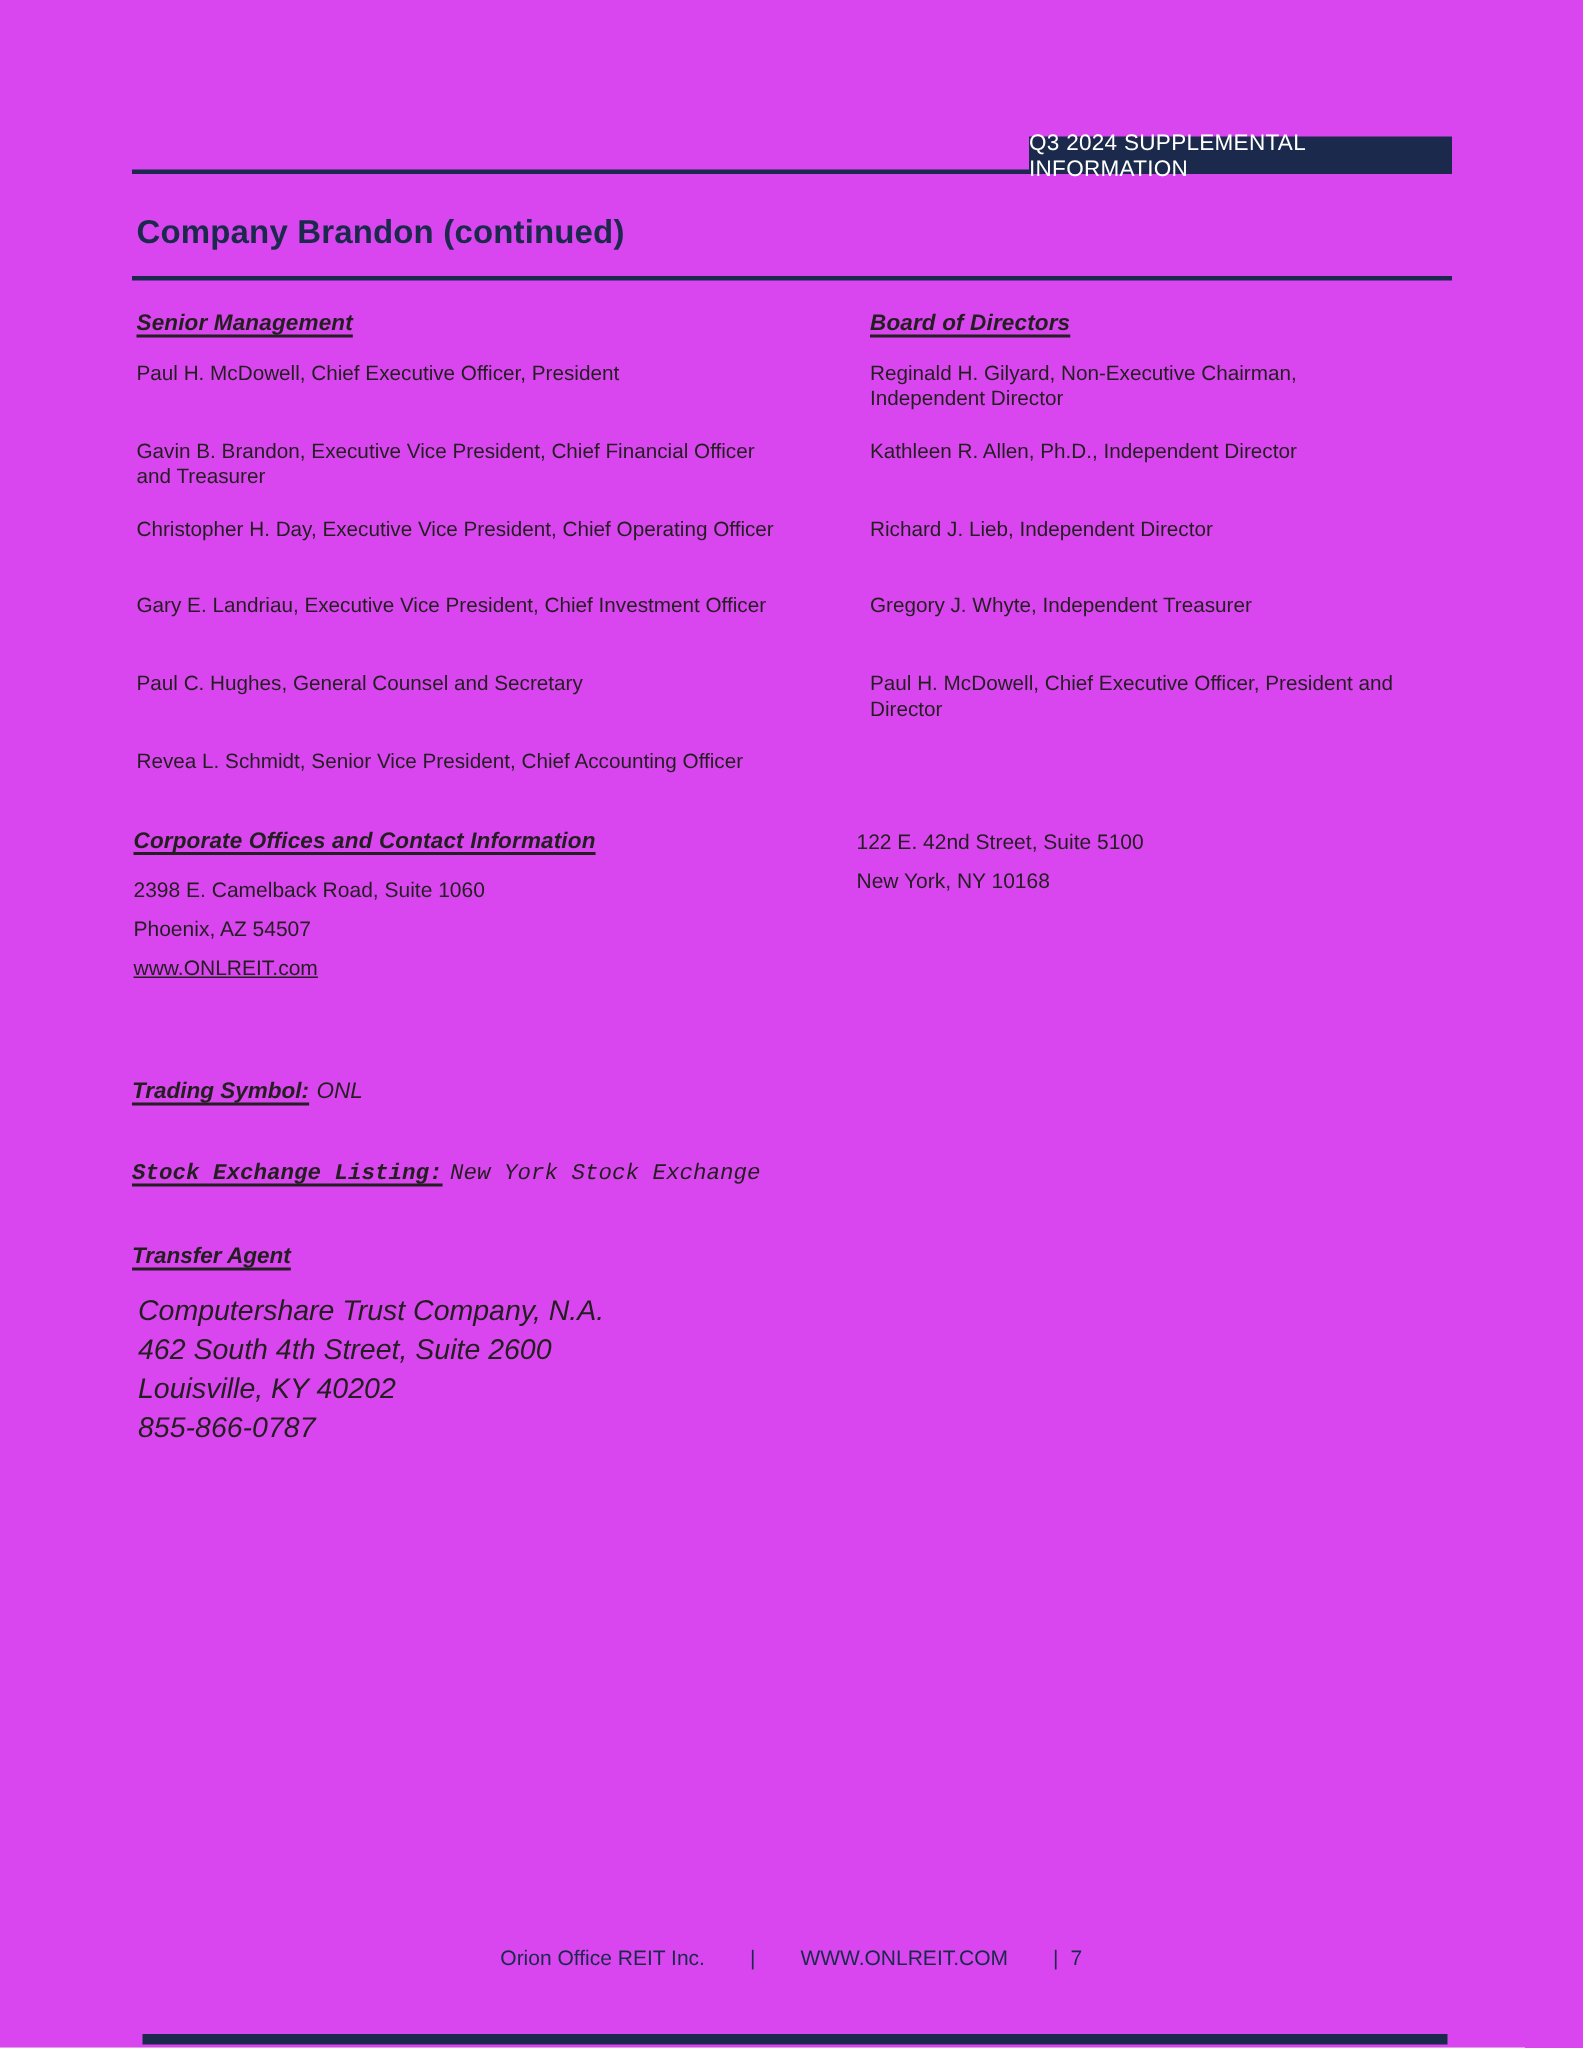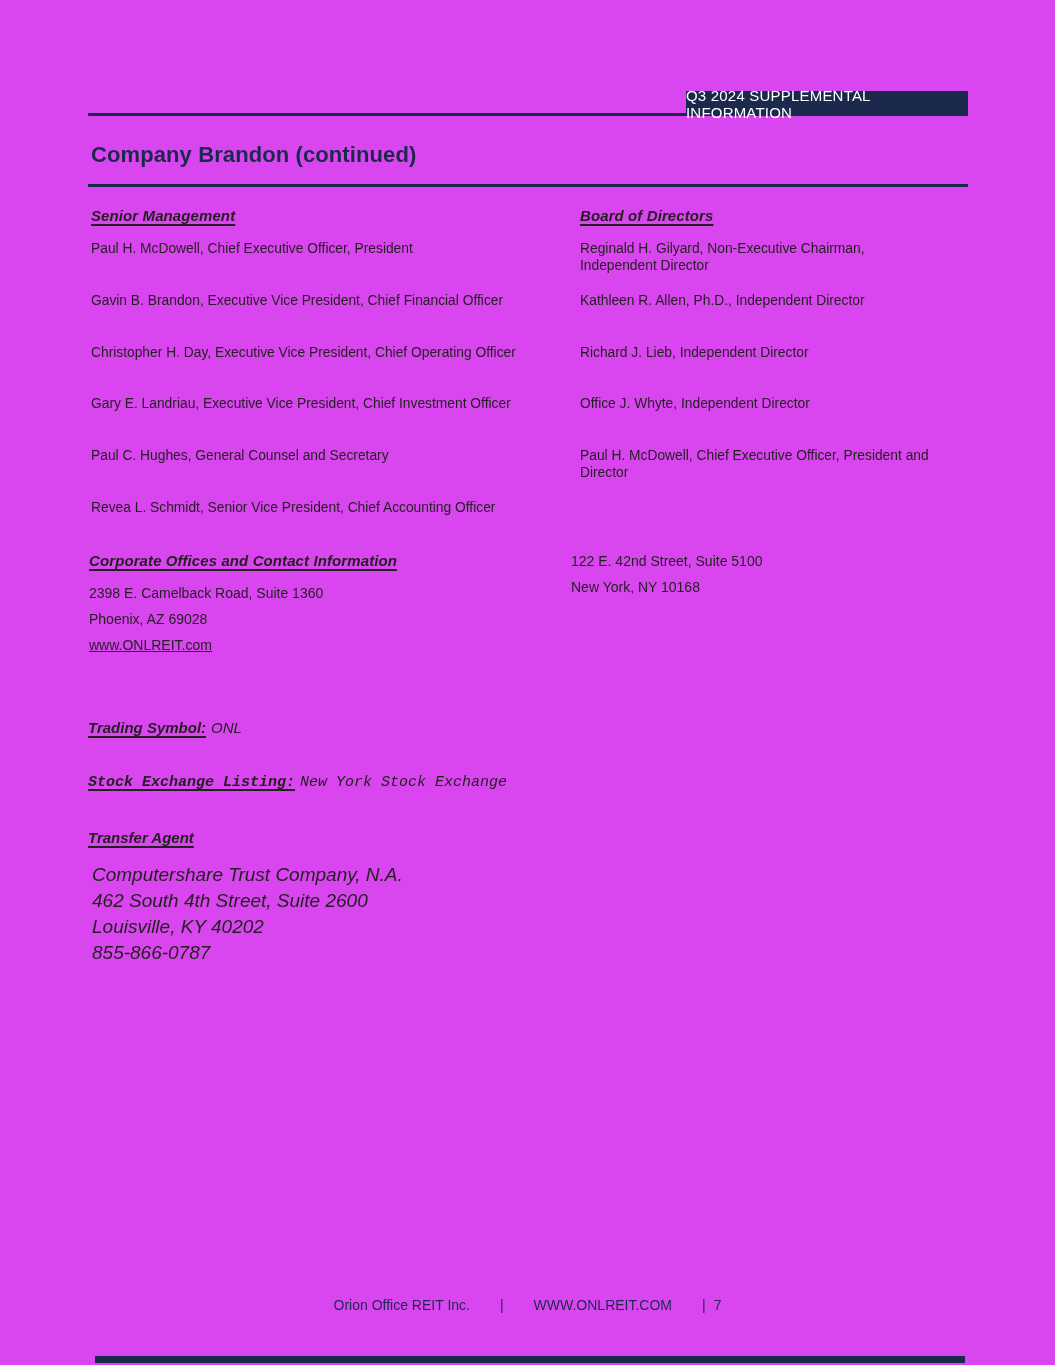--- a/index.html
+++ b/index.html
@@ -68,20 +68,21 @@
   <div class="title-rule"></div>
 
   <div class="col-left">
     <div class="sec-heading">Senior Management</div>
     <div class="entry">
       <div>Paul H. McDowell, Chief Executive Officer, President</div>
       <div></div>
     </div>
     <div class="entry">
       <div>Gavin B. Brandon, Executive Vice President, Chief Financial Officer</div>
+      <div>and Treasurer</div>
     </div>
     <div class="entry">
       <div>Christopher H. Day, Executive Vice President, Chief Operating Officer</div>
       <div></div>
     </div>
     <div class="entry">
       <div>Gary E. Landriau, Executive Vice President, Chief Investment Officer</div>
       <div></div>
     </div>
     <div class="entry">
@@ -102,33 +103,33 @@
     </div>
     <div class="entry">
       <div>Kathleen R. Allen, Ph.D., Independent Director</div>
       <div></div>
     </div>
     <div class="entry">
       <div>Richard J. Lieb, Independent Director</div>
       <div></div>
     </div>
     <div class="entry">
-      <div>Office J. Whyte, Independent Director</div>
+      <div>Gregory J. Whyte, Independent Treasurer</div>
       <div></div>
     </div>
     <div class="entry">
       <div>Paul H. McDowell, Chief Executive Officer, President and</div>
       <div>Director</div>
     </div>
   </div>
 
   <div class="corporate">
     <div class="sec-heading">Corporate Offices and Contact Information</div>
-    <div class="office-line">2398 E. Camelback Road, Suite 1360</div>
-    <div class="office-line">Phoenix, AZ 69028</div>
+    <div class="office-line">2398 E. Camelback Road, Suite 1060</div>
+    <div class="office-line">Phoenix, AZ 54507</div>
     <div class="office-line"><span class="link">www.ONLREIT.com</span></div>
   </div>
 
   <div class="office2">
     <div class="office-line">122 E. 42nd Street, Suite 5100</div>
     <div class="office-line">New York, NY 10168</div>
   </div>
 
   <div class="labeled-line trading">
     <span class="lbl">Trading Symbol:</span><span class="val">ONL</span>

